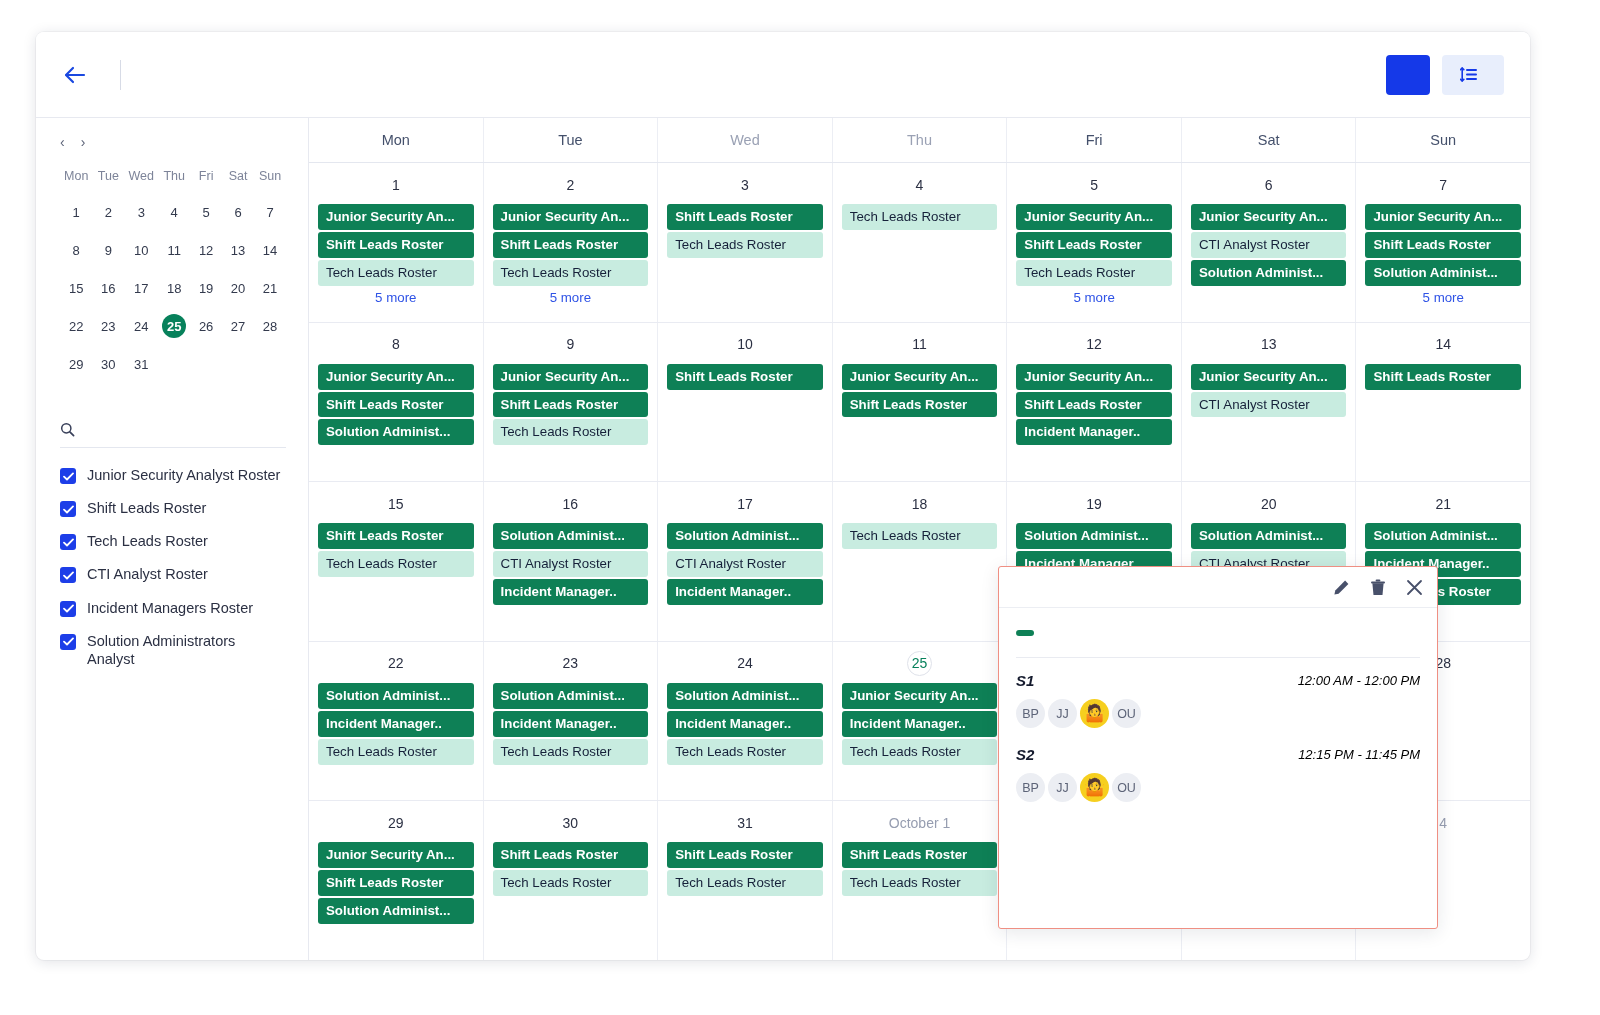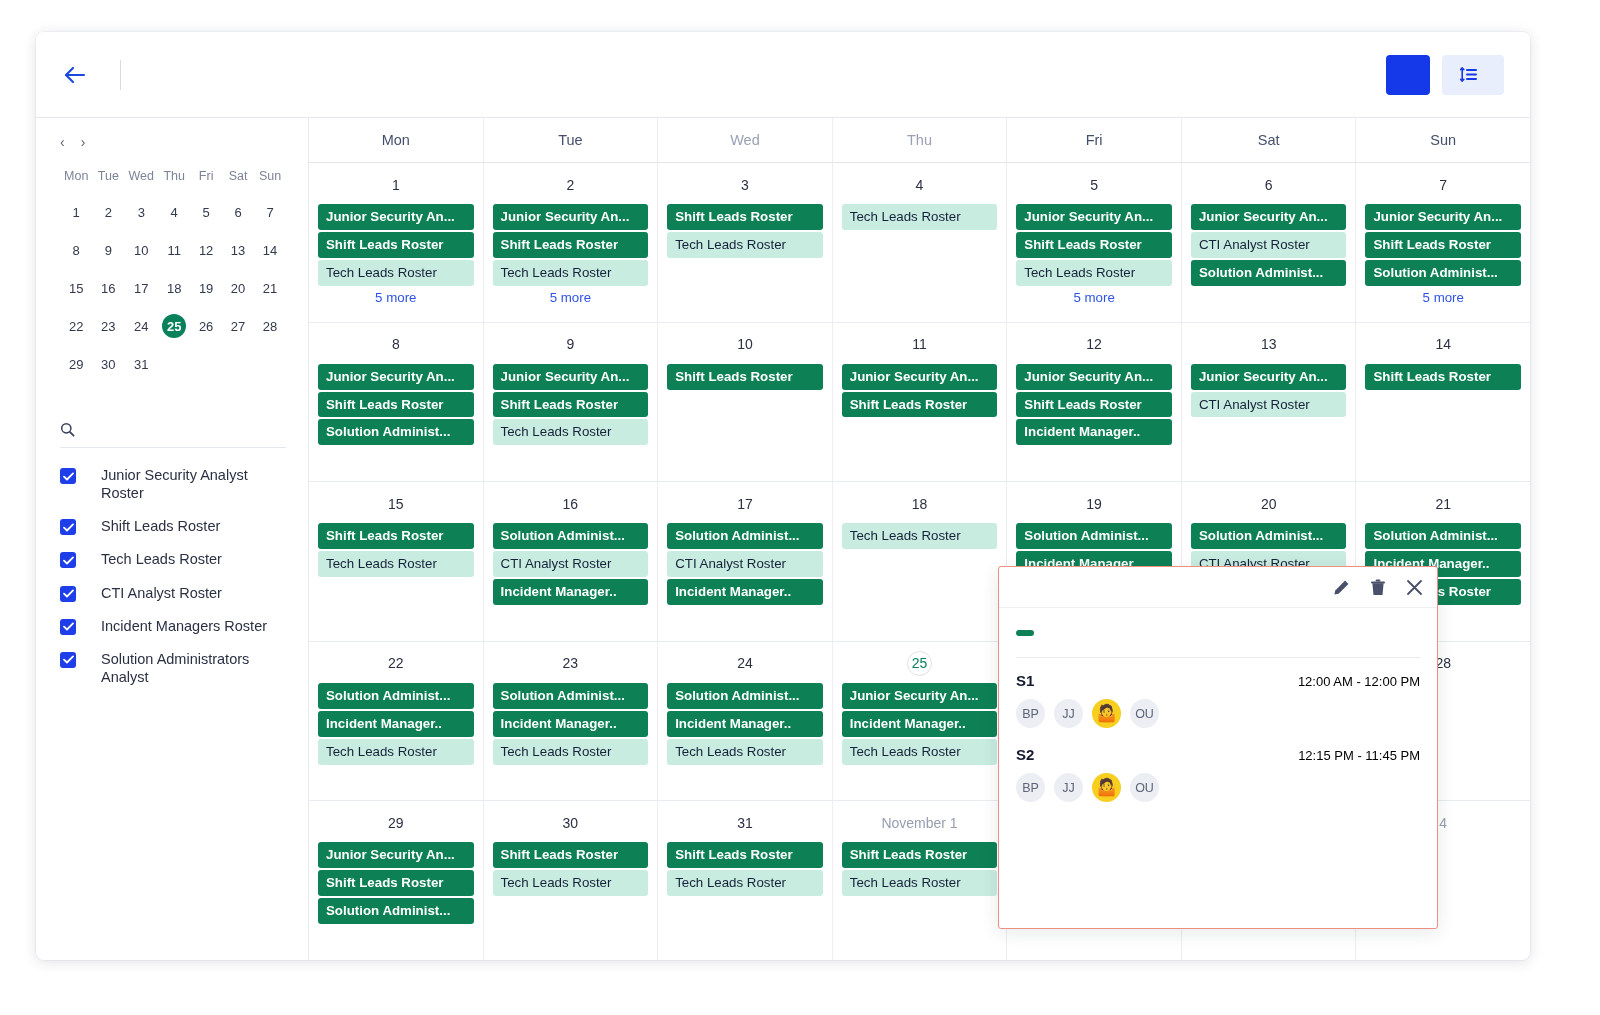--- a/index.html
+++ b/index.html
@@ -98,21 +98,21 @@
     display: flex; align-items: center; gap: 8px;
     padding: 4px 0 10px; border-bottom: 1px solid #e4e7ef;
   }
   .search-row svg { flex: none; }
   .search-input {
     border: none; outline: none; font-size: 14.5px;
     color: #8a90a3; background: transparent;
     font-family: "Liberation Sans", sans-serif; width: 100%;
   }
   .roster-list { margin-top: 18px; display: flex; flex-direction: column; gap: 15px; }
-  .roster-item { display: flex; gap: 25px; align-items: flex-start; cursor: pointer; }
+  .roster-item { display: flex; gap: 11px; align-items: flex-start; cursor: pointer; }
   .cbox {
     width: 16px; height: 16px; flex: none; margin-top: 2px;
     background: #1d3ee8; border-radius: 3px;
     display: flex; align-items: center; justify-content: center;
   }
   .roster-label { font-size: 14.5px; color: #2b3043; line-height: 1.25; }
 
   
   .calendar { flex: 1; border-left: 1px solid #e7e9f0; display: flex; flex-direction: column; position: relative; }
   .dow-row { display: flex; height: 45px; border-bottom: 1px solid #e4e7ef; }
@@ -182,24 +182,24 @@
     display: inline-block; background: #0e8056; color: #fff;
     font-size: 13.5px; padding: 3px 9px; border-radius: 3px;
   }
   .pop-title {
     font-size: 24px; font-weight: 700; color: #151b2e;
     margin: 9px 0 6px; letter-spacing: -.2px;
   }
   .pop-range { font-size: 14.5px; color: #5d6478; }
   .pop-div { height: 1px; background: #e9ebf1; margin: 17px 0 14px; }
   .shift-count { font-size: 16.5px; font-weight: 700; color: #151b2e; margin-bottom: 14px; }
-  .shift-row { display: flex; align-items: flex-end; }
+  .shift-row { display: flex; align-items: center; font-style: italic; }
   .shift-name { font-size: 15px; font-weight: 700; color: #151b2e; }
   .shift-time { margin-left: auto; font-size: 13px; color: #000000; }
-  .avatars { display: flex; gap: 9px; margin: 10px 0 18px; }
+  .avatars { display: flex; gap: 3px; margin: 10px 0 18px; }
   .av {
     width: 29px; height: 29px; border-radius: 50%;
     background: #eceef3; color: #5d6478;
     font-size: 12.5px;
     display: flex; align-items: center; justify-content: center;
     cursor: pointer;
   }
   .av.img { background: #f6cf1f; font-size: 17px; }
 </style>
 </head>
@@ -610,21 +610,21 @@
               </div>
             </div>
             <div class="daybox">
               <div class="daynum">31</div>
               <div class="chips">
                 <div class="chip solid">Shift Leads Roster</div>
                 <div class="chip soft">Tech Leads Roster</div>
               </div>
             </div>
             <div class="daybox">
-              <div class="daynum other">November 1</div>
+              <div class="daynum other">October 1</div>
               <div class="chips">
                 <div class="chip solid">Shift Leads Roster</div>
                 <div class="chip soft">Tech Leads Roster</div>
               </div>
             </div>
             <div class="daybox">
               <div class="daynum other">2</div>
               <div class="chips"></div>
             </div>
             <div class="daybox">

